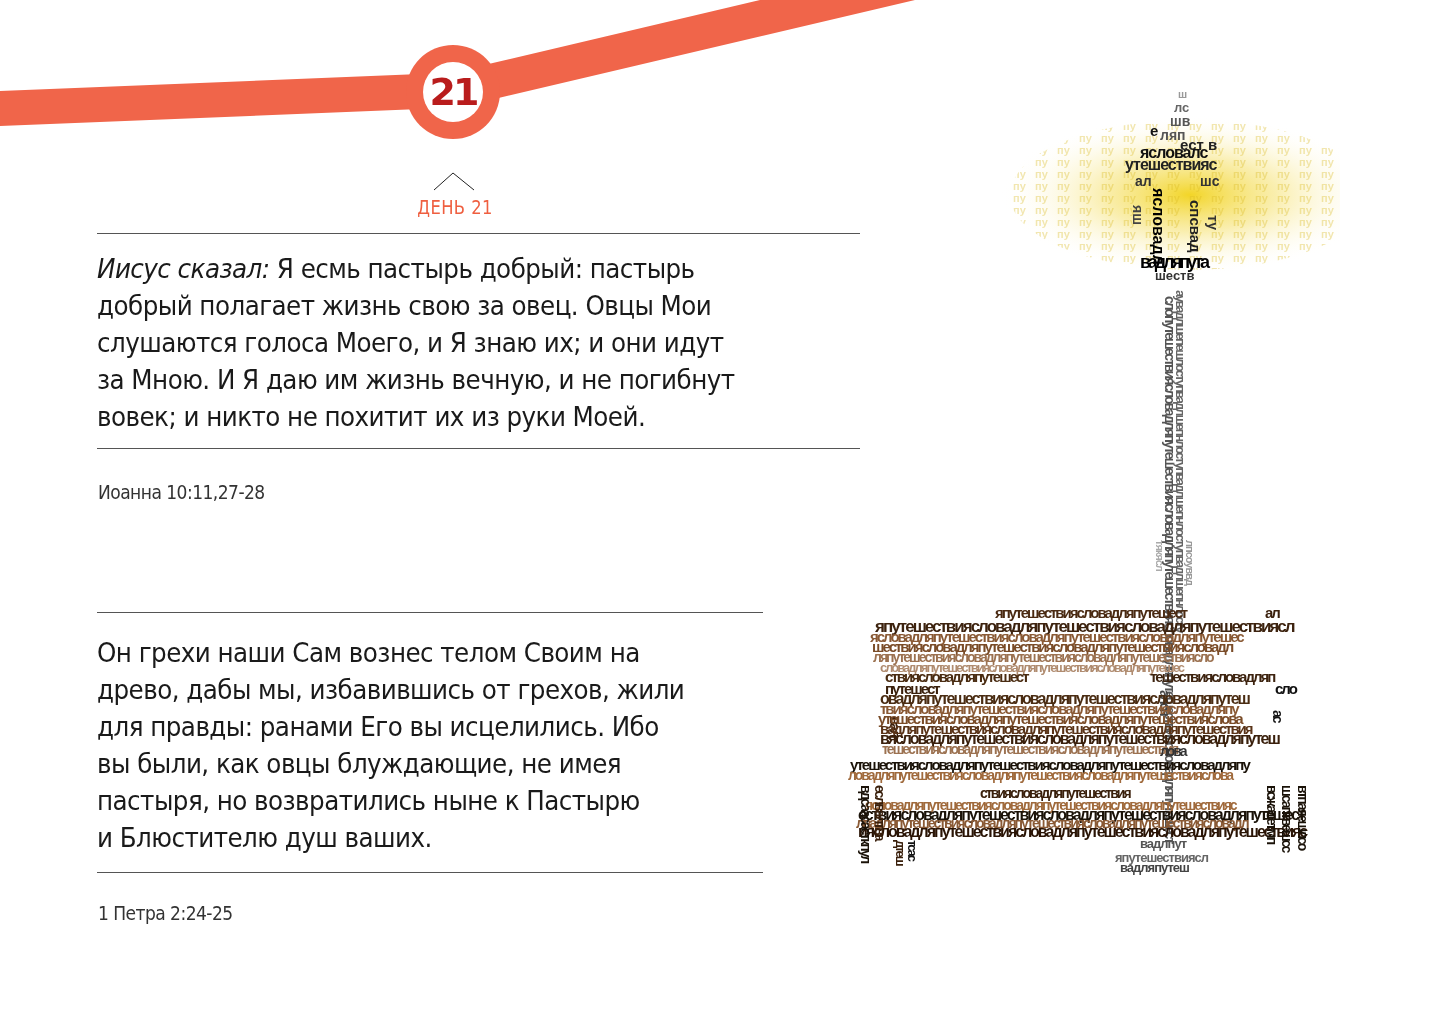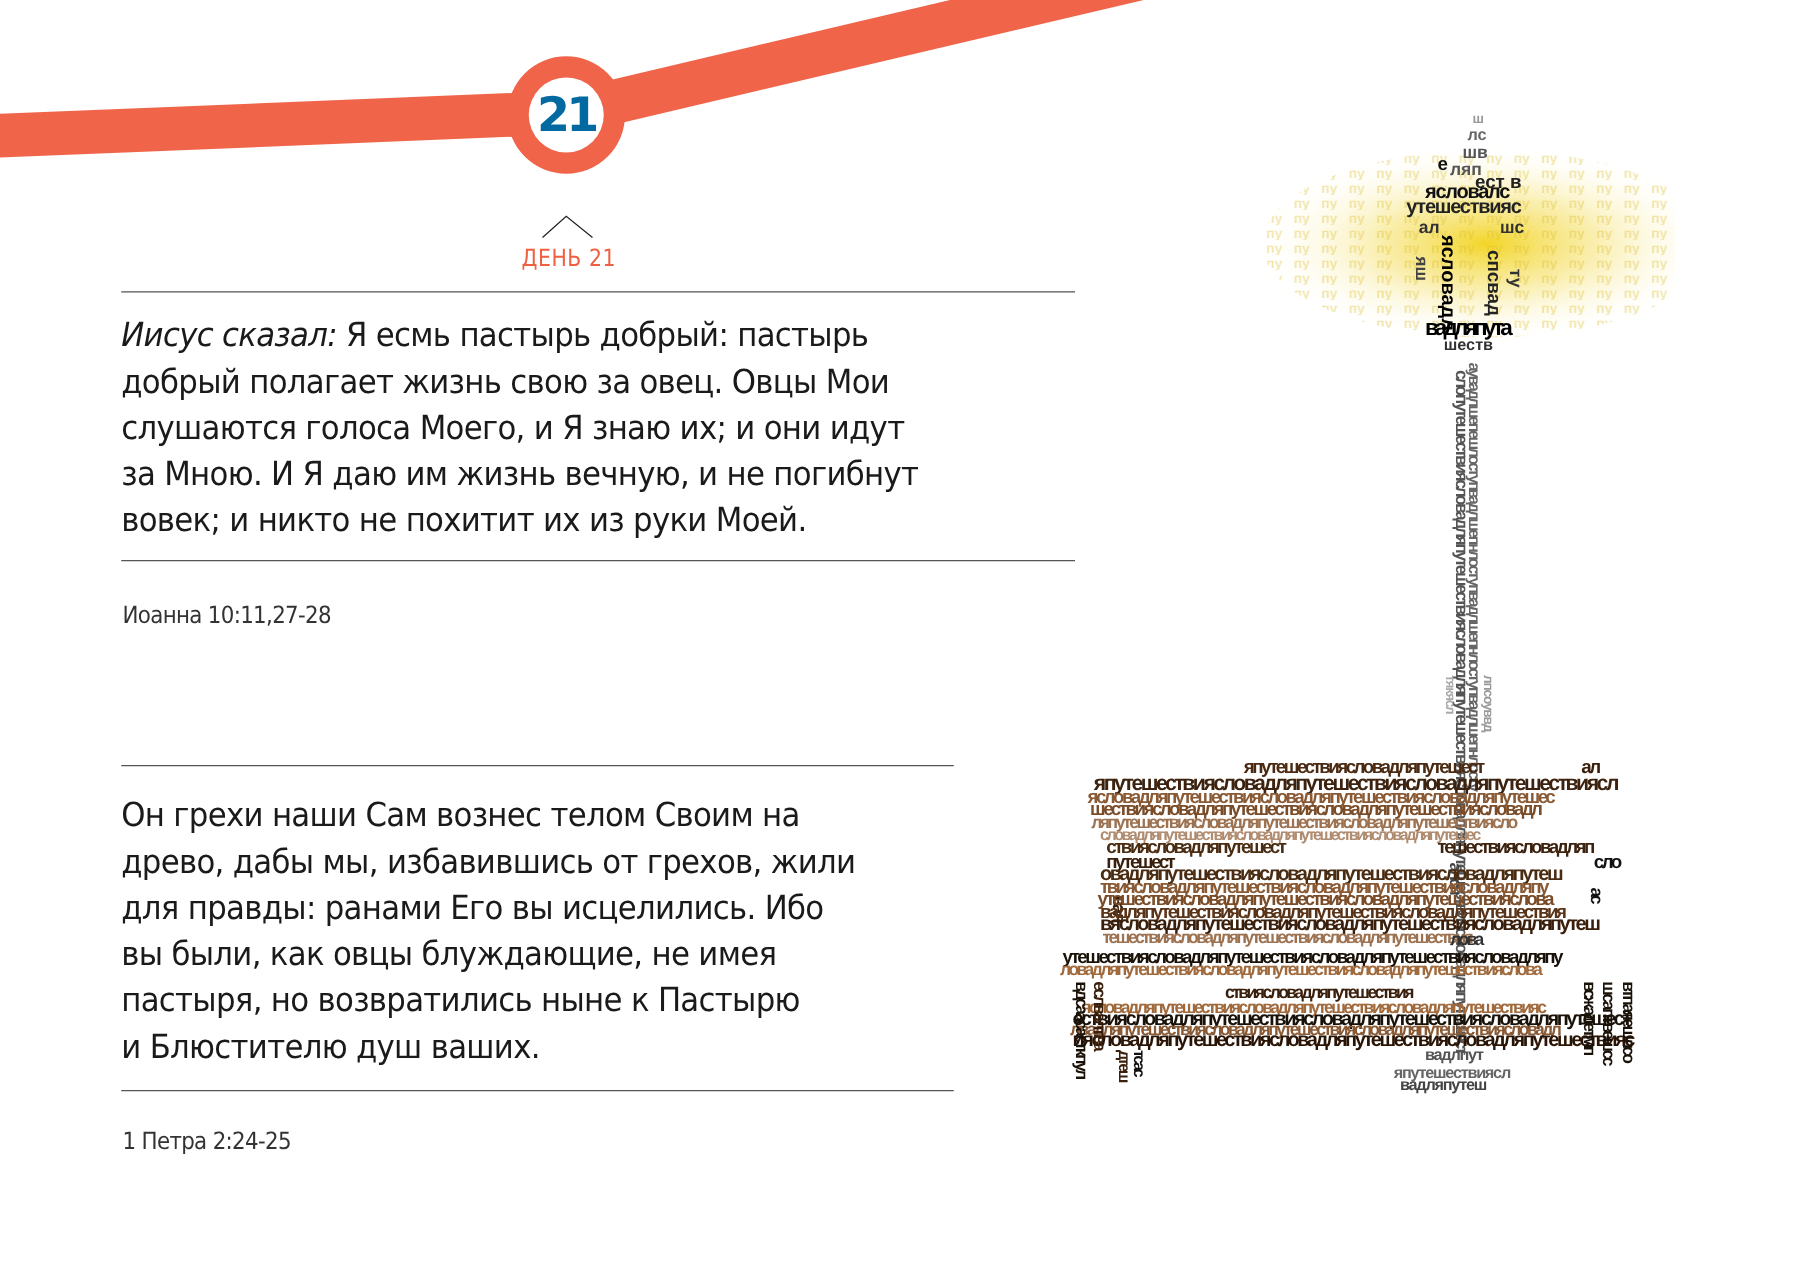--- a/index.html
+++ b/index.html
@@ -1,21 +1,21 @@
 <!DOCTYPE html>
 <html><head>
 <meta charset="utf-8">
 <style>
   html, body { margin: 0; padding: 0; background: #ffffff; }
   body { width: 1445px; height: 1025px; position: relative; overflow: hidden;
          font-family: "Liberation Sans", "DejaVu Sans", sans-serif; color: #1a1a1a; }
   #route { position: absolute; left: 0; top: 0; }
   .day-num { position: absolute; left: 413px; top: 62px; width: 80px; height: 60px;
              font-family: "DejaVu Sans", sans-serif; font-weight: bold; font-size: 38px;
-             letter-spacing: -3px; text-align: center; line-height: 60px; color: #0369a1; }
+             letter-spacing: -3px; text-align: center; line-height: 60px; color: #b91c1c; }
   .caret { position: absolute; left: 433px; top: 172px; }
   .day-label { position: absolute; left: 380px; top: 196px; width: 150px; text-align: center;
                font-family: "DejaVu Sans", sans-serif; font-size: 19px; letter-spacing: 0.5px;
                color: #ef5f40; transform: scaleX(0.86); transform-origin: center; }
   .rule { position: absolute; height: 0; border-top: 1.6px solid #555; }
   .verse { position: absolute; font-family: "DejaVu Sans", sans-serif; font-size: 26.5px;
            line-height: 37px; color: #1a1a1a; letter-spacing: -0.6px;
            transform: scaleX(0.93); transform-origin: left top; white-space: nowrap; }
   .verse .lead { font-style: italic; }
   .ref { position: absolute; font-family: "DejaVu Sans", sans-serif; font-size: 19px;

